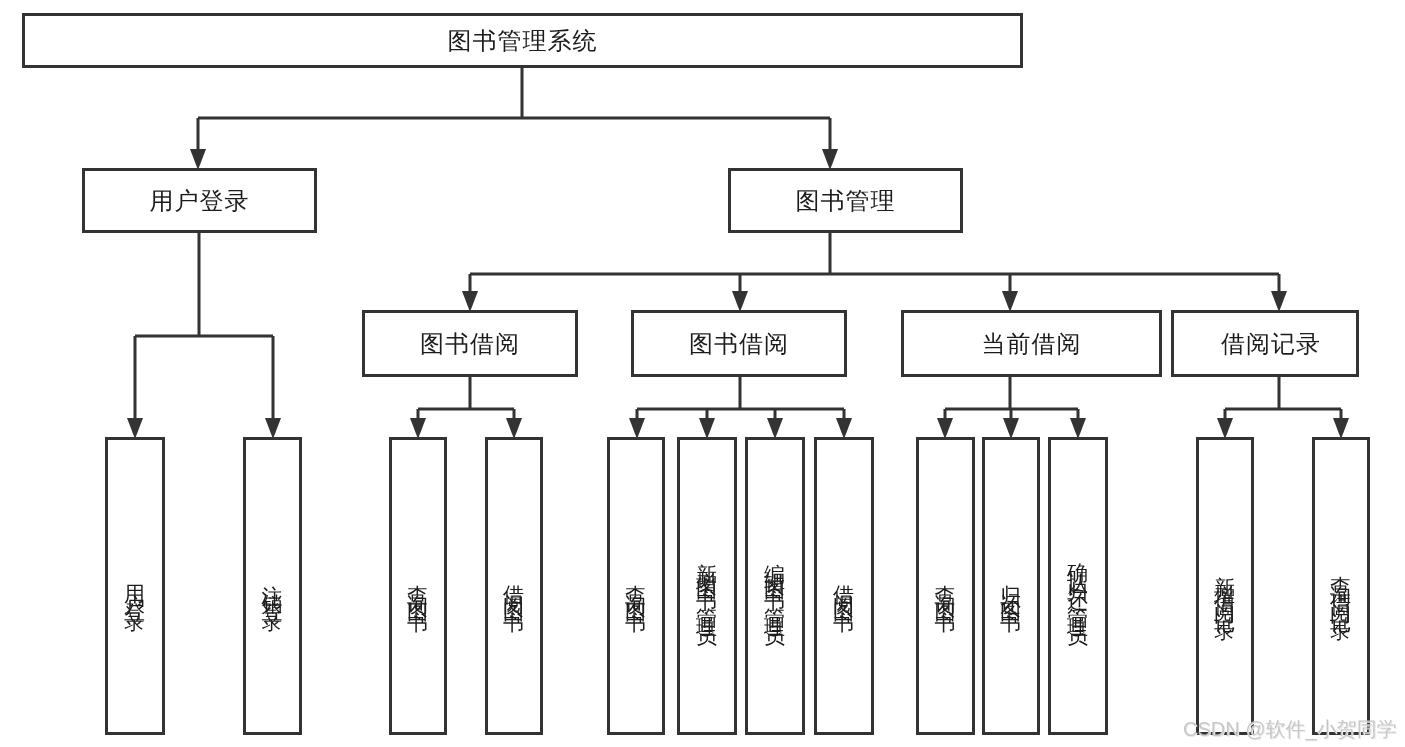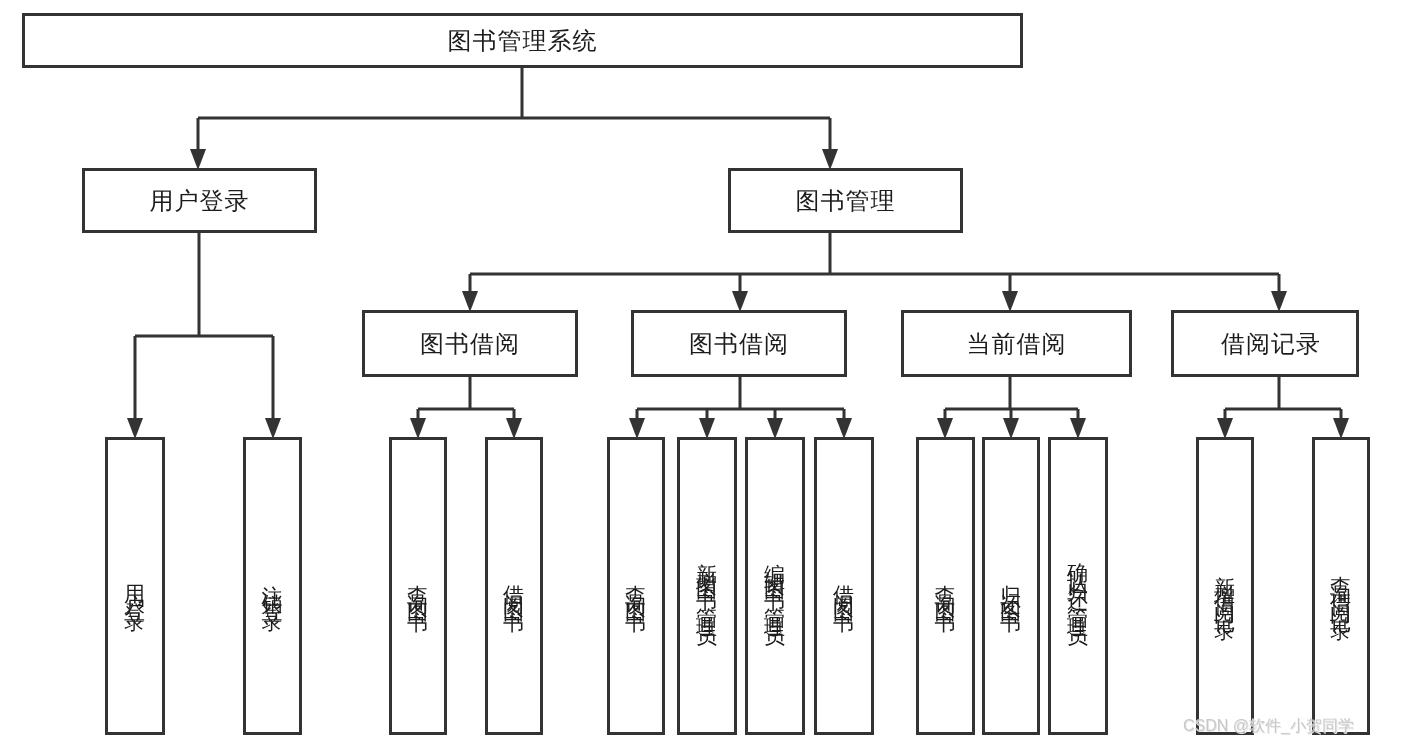--- a/index.html
+++ b/index.html
@@ -46,21 +46,21 @@
     font-size: 21px;
     letter-spacing: 9px;
     line-height: 1;
   }
   
   .n-root      { left: 22px;   top: 13px;  width: 1001px; height: 55px; }
   .n-login     { left: 82px;   top: 168px; width: 235px;  height: 65px; }
   .n-mgmt      { left: 728px;  top: 168px; width: 235px;  height: 65px; }
   .n-l3-a      { left: 362px;  top: 310px; width: 216px;  height: 67px; }
   .n-l3-b      { left: 631px;  top: 310px; width: 216px;  height: 67px; }
-  .n-l3-c      { left: 901px;  top: 310px; width: 231px;  height: 67px; }
+  .n-l3-c      { left: 901px;  top: 310px; width: 261px;  height: 67px; }
   .n-l3-d      { left: 1171px; top: 310px; width: 188px;  height: 67px; padding-left: 12px; }
   .leaf        { top: 437px;   height: 298px; }
   .lf-login1   { left: 105px;  width: 60px; }
   .lf-login2   { left: 243px;  width: 59px; }
   .lf-a1       { left: 389px;  width: 58px; }
   .lf-a2       { left: 485px;  width: 58px; }
   .lf-b1       { left: 607px;  width: 58px; }
   .lf-b2       { left: 677px;  width: 60px; }
   .lf-b3       { left: 745px;  width: 60px; }
   .lf-b4       { left: 814px;  width: 60px; }
@@ -68,21 +68,21 @@
   .lf-c2       { left: 982px;  width: 58px; }
   .lf-c3       { left: 1048px; width: 60px; }
   .lf-d1       { left: 1196px; width: 58px; }
   .lf-d2       { left: 1312px; width: 58px; }
   #watermark {
     position: absolute;
     left: 1183px;
     top: 716px;
     z-index: 3;
     color: #c8c8c8;
-    font-size: 16px;
+    font-size: 20px;
     white-space: nowrap;
     text-shadow: 1px 1px 0 #e9e9e9;
   }
 </style>
 </head>
 <body>
 
 <div id="canvas">
 
   <svg id="connectors" viewBox="0 0 1405 747" xmlns="http://www.w3.org/2000/svg">

